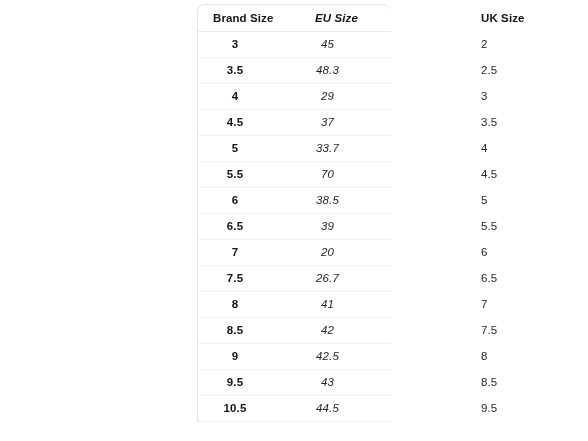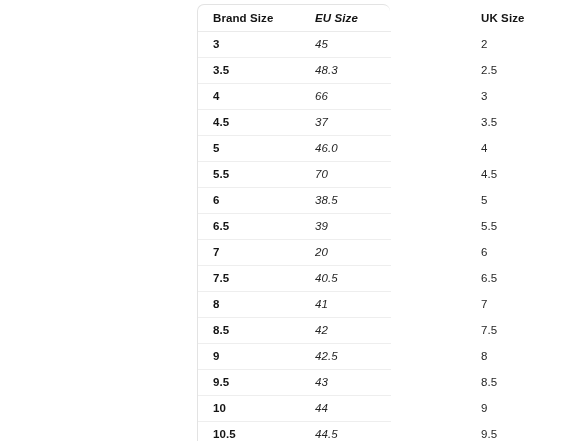--- a/index.html
+++ b/index.html
@@ -43,21 +43,21 @@
     width: 100%;
     table-layout: fixed;
   }
 
   table.size-table col.c-brand { width: 59px; }
   table.size-table col.c-eu    { width: 83px; }
   table.size-table col.c-uk    { width: 51px; }
 
   table.size-table th,
   table.size-table td {
-    text-align: left;
+    text-align: center;
     vertical-align: middle;
     padding: 0;
     height: 25px;
     line-height: 25px;
     white-space: nowrap;
   }
 
   table.size-table thead th {
     height: 26px;
     line-height: 26px;
@@ -110,31 +110,31 @@
             <td class="col-eu-pad">45</td>
             <td class="col-uk-pad">2</td>
           </tr>
           <tr>
             <td class="brand-cell col-brand-pad">3.5</td>
             <td class="col-eu-pad">48.3</td>
             <td class="col-uk-pad">2.5</td>
           </tr>
           <tr>
             <td class="brand-cell col-brand-pad">4</td>
-            <td class="col-eu-pad">66</td>
+            <td class="col-eu-pad">29</td>
             <td class="col-uk-pad">3</td>
           </tr>
           <tr>
             <td class="brand-cell col-brand-pad">4.5</td>
             <td class="col-eu-pad">37</td>
             <td class="col-uk-pad">3.5</td>
           </tr>
           <tr>
             <td class="brand-cell col-brand-pad">5</td>
-            <td class="col-eu-pad">46.0</td>
+            <td class="col-eu-pad">33.7</td>
             <td class="col-uk-pad">4</td>
           </tr>
           <tr>
             <td class="brand-cell col-brand-pad">5.5</td>
             <td class="col-eu-pad">70</td>
             <td class="col-uk-pad">4.5</td>
           </tr>
           <tr>
             <td class="brand-cell col-brand-pad">6</td>
             <td class="col-eu-pad">38.5</td>
@@ -145,21 +145,21 @@
             <td class="col-eu-pad">39</td>
             <td class="col-uk-pad">5.5</td>
           </tr>
           <tr>
             <td class="brand-cell col-brand-pad">7</td>
             <td class="col-eu-pad">20</td>
             <td class="col-uk-pad">6</td>
           </tr>
           <tr>
             <td class="brand-cell col-brand-pad">7.5</td>
-            <td class="col-eu-pad">40.5</td>
+            <td class="col-eu-pad">26.7</td>
             <td class="col-uk-pad">6.5</td>
           </tr>
           <tr>
             <td class="brand-cell col-brand-pad">8</td>
             <td class="col-eu-pad">41</td>
             <td class="col-uk-pad">7</td>
           </tr>
           <tr>
             <td class="brand-cell col-brand-pad">8.5</td>
             <td class="col-eu-pad">42</td>
@@ -169,25 +169,20 @@
             <td class="brand-cell col-brand-pad">9</td>
             <td class="col-eu-pad">42.5</td>
             <td class="col-uk-pad">8</td>
           </tr>
           <tr>
             <td class="brand-cell col-brand-pad">9.5</td>
             <td class="col-eu-pad">43</td>
             <td class="col-uk-pad">8.5</td>
           </tr>
           <tr>
-            <td class="brand-cell col-brand-pad">10</td>
-            <td class="col-eu-pad">44</td>
-            <td class="col-uk-pad">9</td>
-          </tr>
-          <tr>
             <td class="brand-cell col-brand-pad">10.5</td>
             <td class="col-eu-pad">44.5</td>
             <td class="col-uk-pad">9.5</td>
           </tr>
         </tbody>
     </table>
   </div>
 
 </div>
 

